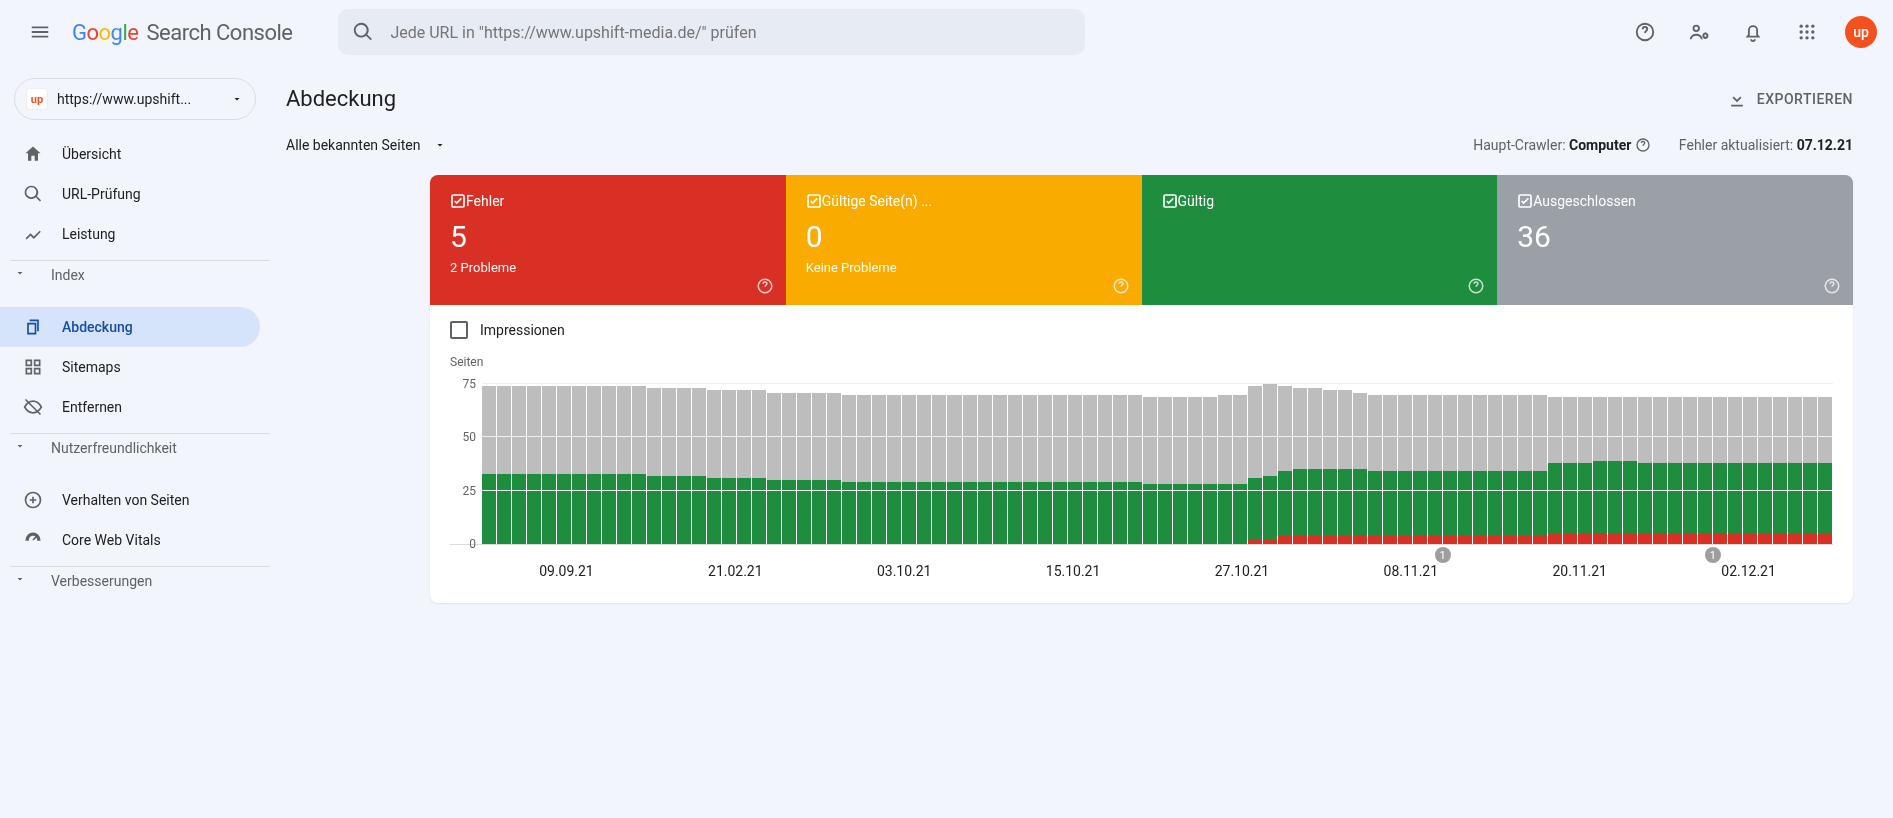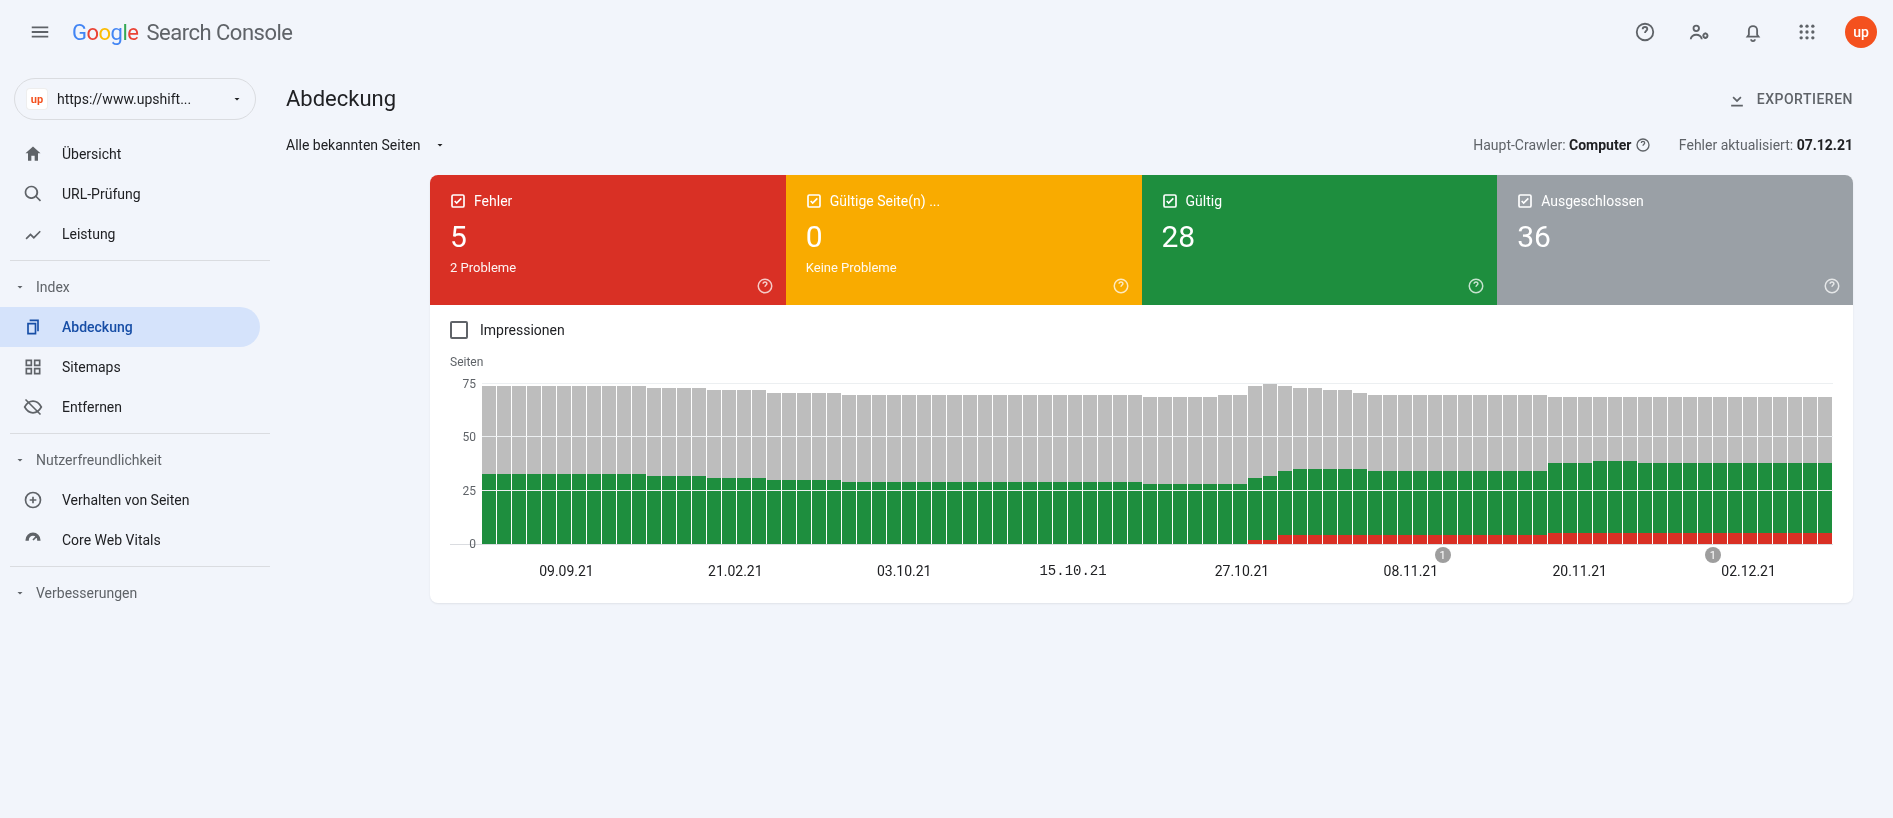--- a/index.html
+++ b/index.html
@@ -29,40 +29,40 @@
   
   .app{display:flex}
   .side{width:280px;padding:8px 10px 8px 0}
   .prop{margin:6px 14px 14px;border:1px solid var(--border);border-radius:22px;height:42px;display:flex;align-items:center;padding:0 12px;gap:10px;cursor:pointer}
   .prop .favicon{width:20px;height:20px;background:#fff;border-radius:3px;display:flex;align-items:center;justify-content:center;color:#f4511e;font-weight:700;font-size:11px;box-shadow:0 0 0 1px #eee}
   .prop .url{flex:1;overflow:hidden;text-overflow:ellipsis;white-space:nowrap;color:var(--text)}
   .nav-item{height:40px;display:flex;align-items:center;gap:18px;padding-left:22px;border-radius:0 20px 20px 0;cursor:pointer;color:var(--text);margin-right:10px}
   .nav-item .ico{width:22px;display:flex;justify-content:center;color:var(--text2)}
   .nav-item.sel{background:var(--sel);color:#174ea6;font-weight:500}
   .nav-item.sel .ico{color:#174ea6}
-  .sect{height:40px;display:flex;align-items:center;gap:10px;padding-left:14px;color:var(--text2);cursor:pointer}
+  .sect{height:40px;display:flex;align-items:flex-start;gap:25px;padding-left:14px;color:var(--text2);cursor:pointer}
   .hr{border-top:1px solid var(--border);margin:6px 0 6px 10px}
   
   .main{flex:1;padding:16px 40px 0 6px}
   .title-row{display:flex;align-items:center;justify-content:space-between;padding:6px 0 26px}
   .title{font-size:22px;color:var(--text)}
   .export{display:flex;align-items:center;gap:10px;color:var(--text2);font-weight:500;letter-spacing:.5px;cursor:pointer}
   .sub-row{display:flex;align-items:center;justify-content:space-between;padding-bottom:22px;color:var(--text2)}
   .filter{display:flex;align-items:center;gap:14px;color:var(--text);cursor:pointer}
   .meta{display:flex;gap:28px}
   .meta b{color:var(--text);font-weight:700}
   
   .card{background:#fff;border-radius:8px;margin-left:144px;box-shadow:0 1px 2px rgba(0,0,0,.08);overflow:hidden}
   .tabs{display:flex}
   .tab{flex:1;padding:18px 20px 14px;color:#fff;position:relative;cursor:pointer;min-height:130px}
   .tab.red{background:var(--red)}
   .tab.yellow{background:var(--yellow)}
   .tab.green{background:var(--green)}
   .tab.grey{background:var(--grey)}
-  .tab-head{display:flex;align-items:center;gap:8px;font-size:14px;white-space:nowrap;overflow:hidden;text-overflow:ellipsis}
+  .tab-head{display:flex;align-items:center;font-size:14px;white-space:nowrap;overflow:hidden;text-overflow:ellipsis}
   .tab-head svg{flex:0 0 auto}
   .tab-head span{overflow:hidden;text-overflow:ellipsis}
   .tab-num{font-size:30px;margin:10px 0 6px;font-weight:400}
   .tab-sub{font-size:13px;opacity:.95}
   .tab .help{position:absolute;right:12px;bottom:10px;opacity:.75}
   .imp{display:flex;align-items:center;gap:12px;padding:16px 20px}
   .chk{width:18px;height:18px;border:2px solid var(--text2);border-radius:2px}
   
   .chart-wrap{padding:0 20px 24px 20px}
   .ylabel{font-size:12px;color:var(--text2);margin-bottom:16px}
@@ -88,20 +88,26 @@
 <div class="header">
   <div class="icon-btn">
     <svg width="22" height="22" viewBox="0 0 24 24" fill="currentColor">
         <path d="M3 6h18v2H3zM3 11h18v2H3zM3 16h18v2H3z"></path>
       </svg>
   </div>
   <div class="logo">
     <span><span class="g1">G</span><span class="g2">o</span><span class="g3">o</span><span class="g4">g</span><span class="g5">l</span><span class="g6">e</span></span>
     <span class="sc">Search Console</span>
   </div>
+  <div class="search">
+    <svg width="22" height="22" viewBox="0 0 24 24" fill="currentColor">
+        <path d="M10 2a8 8 0 105.3 14l5 5 1.4-1.4-5-5A8 8 0 0010 2zm0 2a6 6 0 110 12 6 6 0 010-12z"></path>
+      </svg>
+    <input placeholder="Jede URL in &quot;https://www.upshift-media.de/&quot; prüfen" style="">
+  </div>
   <div class="header-right">
     <div class="icon-btn">
         <svg width="22" height="22" viewBox="0 0 24 24" fill="none" stroke="currentColor" stroke-width="2">
           <circle cx="12" cy="12" r="9"></circle>
           <path d="M9.5 9a2.5 2.5 0 115 0c0 1.5-2.5 2-2.5 4M12 17h.01"></path>
         </svg>
       </div>
     <div class="icon-btn">
         <svg width="22" height="22" viewBox="0 0 24 24" fill="none" stroke="currentColor" stroke-width="2">
           <circle cx="9" cy="8" r="3"></circle>
@@ -299,21 +305,20 @@
             </div>
           </div>
           <div class="tab green">
             <div class="tab-head">
               <svg width="16" height="16" viewBox="0 0 24 24" fill="none" stroke="currentColor" stroke-width="2.5">
                 <rect x="3" y="3" width="18" height="18" rx="2"></rect>
                 <path d="M7 12l3 3 7-7"></path>
               </svg>
               <span>Gültig</span>
             </div>
-            <div class="tab-num">28</div>
             <div class="tab-sub"></div>
             <div class="help">
               <svg width="18" height="18" viewBox="0 0 24 24" fill="none" stroke="currentColor" stroke-width="2">
                 <circle cx="12" cy="12" r="9"></circle>
                 <path d="M9.5 9a2.5 2.5 0 115 0c0 1.5-2.5 2-2.5 4M12 17h.01"></path>
               </svg>
             </div>
           </div>
           <div class="tab grey">
             <div class="tab-head">
@@ -752,21 +757,21 @@
             </div>
         </div>
         <div class="markers" id="markers">
             <div class="marker" style="left: 71.1111%;">1</div>
             <div class="marker" style="left: 91.1111%;">1</div>
           </div>
         <div class="xaxis-wrap" id="xaxis">
             <div class="xtick" style="left: 6.25%;">09.09.21</div>
             <div class="xtick" style="left: 18.75%;">21.02.21</div>
             <div class="xtick" style="left: 31.25%;">03.10.21</div>
-            <div class="xtick" style="left: 43.75%; font-family: Liberation Mono, monospace;">15.10.21</div>
+            <div class="xtick" style="left: 43.75%;">15.10.21</div>
             <div class="xtick" style="left: 56.25%;">27.10.21</div>
             <div class="xtick" style="left: 68.75%;">08.11.21</div>
             <div class="xtick" style="left: 81.25%;">20.11.21</div>
             <div class="xtick" style="left: 93.75%;">02.12.21</div>
           </div>
       </div>
     </div>
   </div>
 </div>
 

